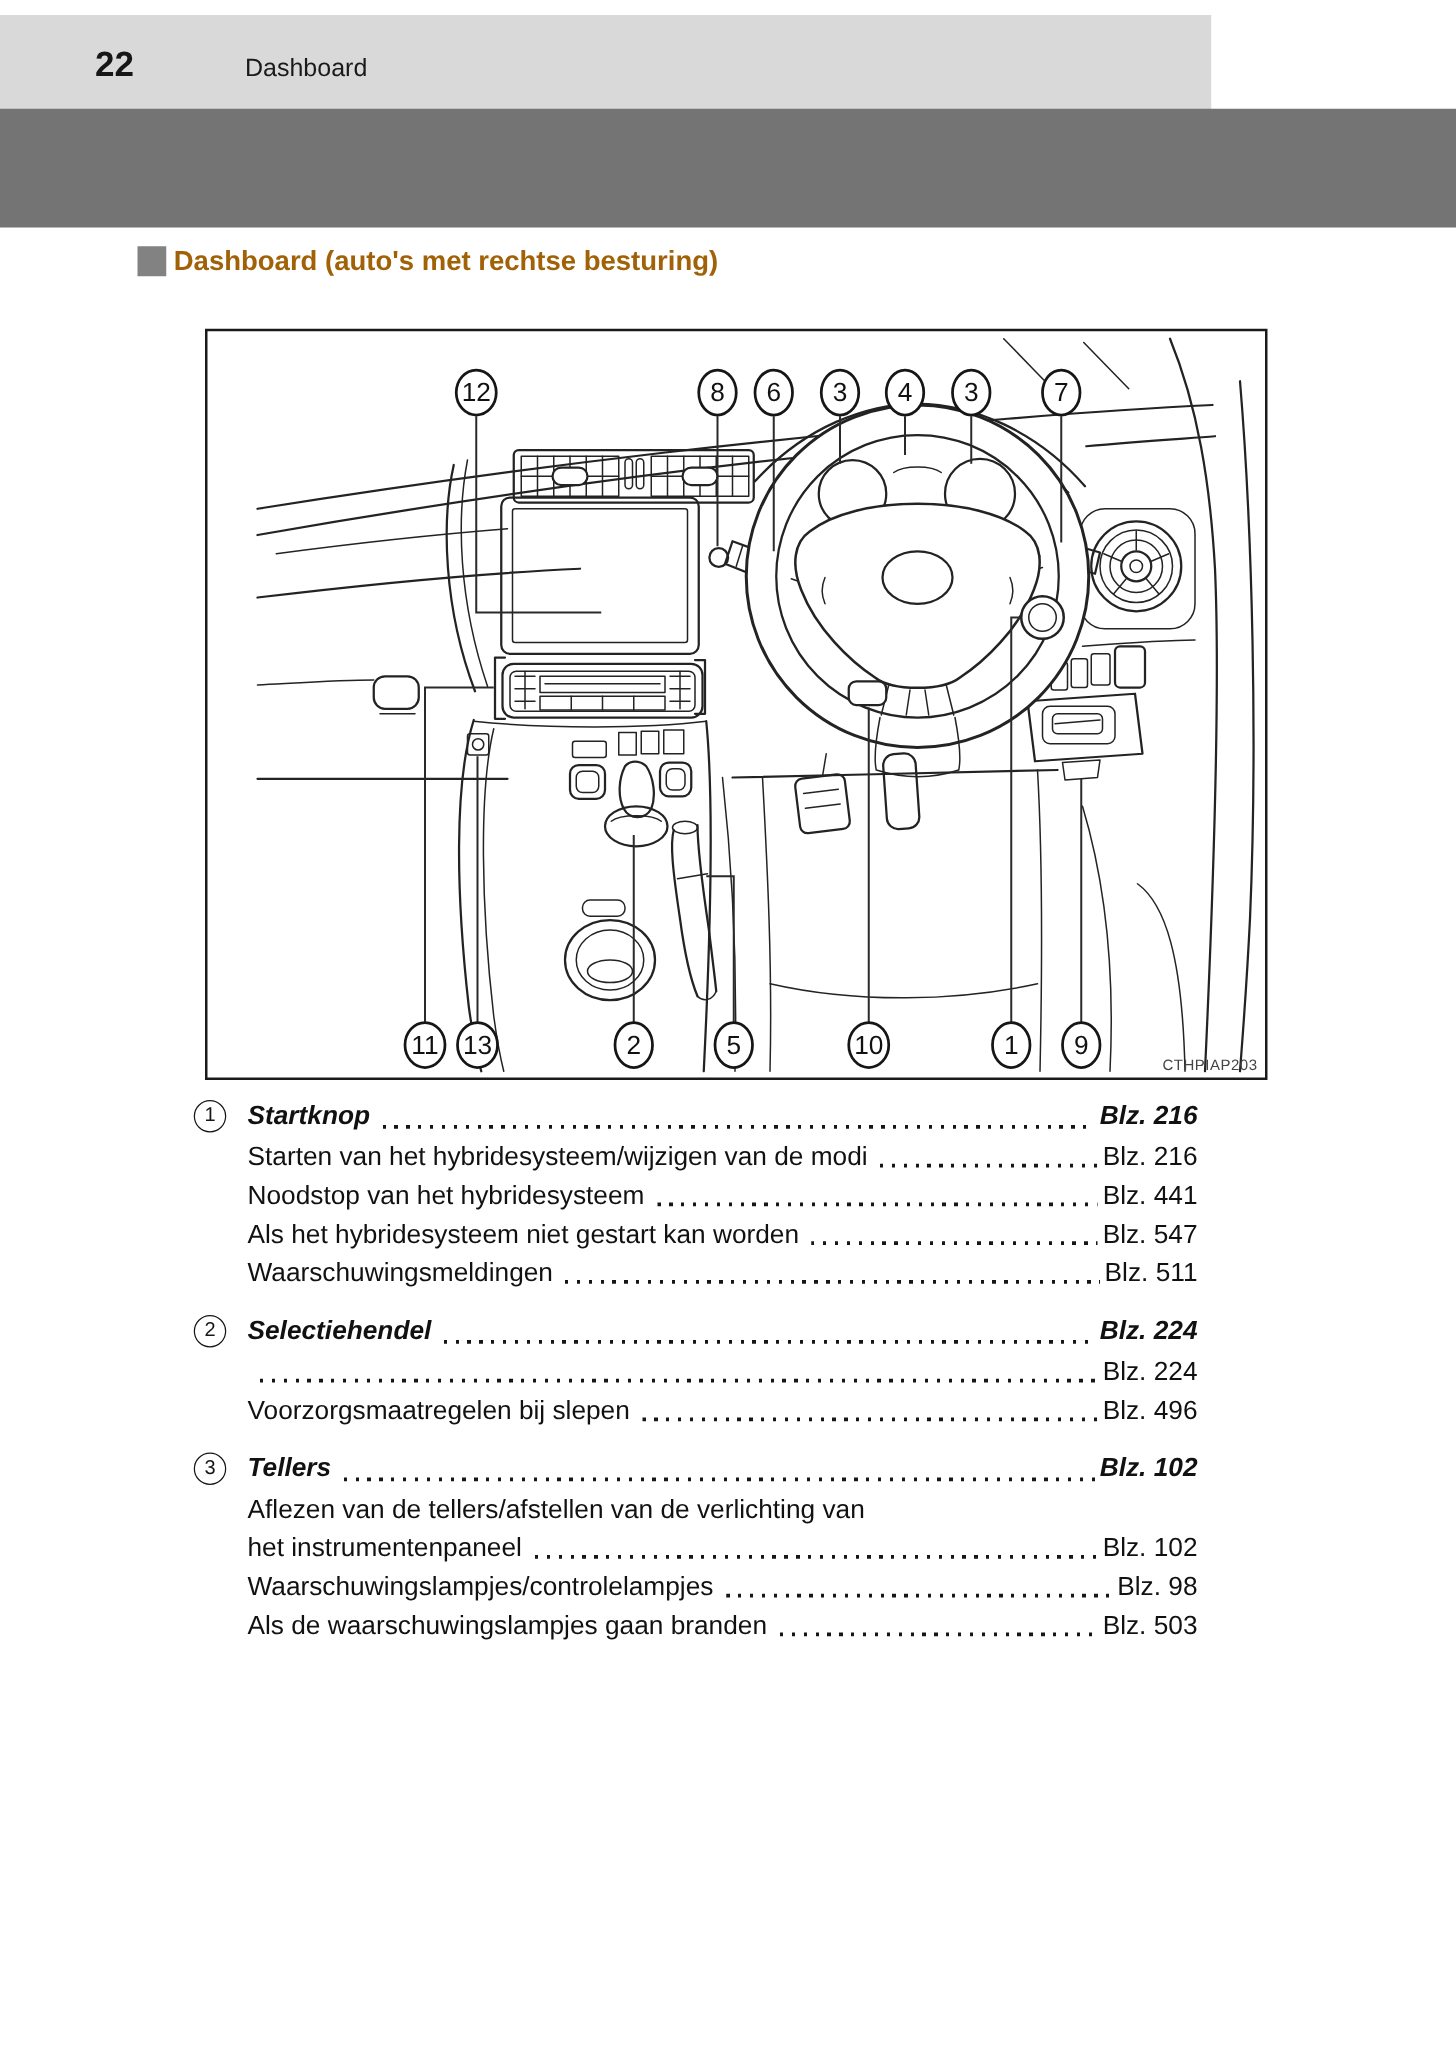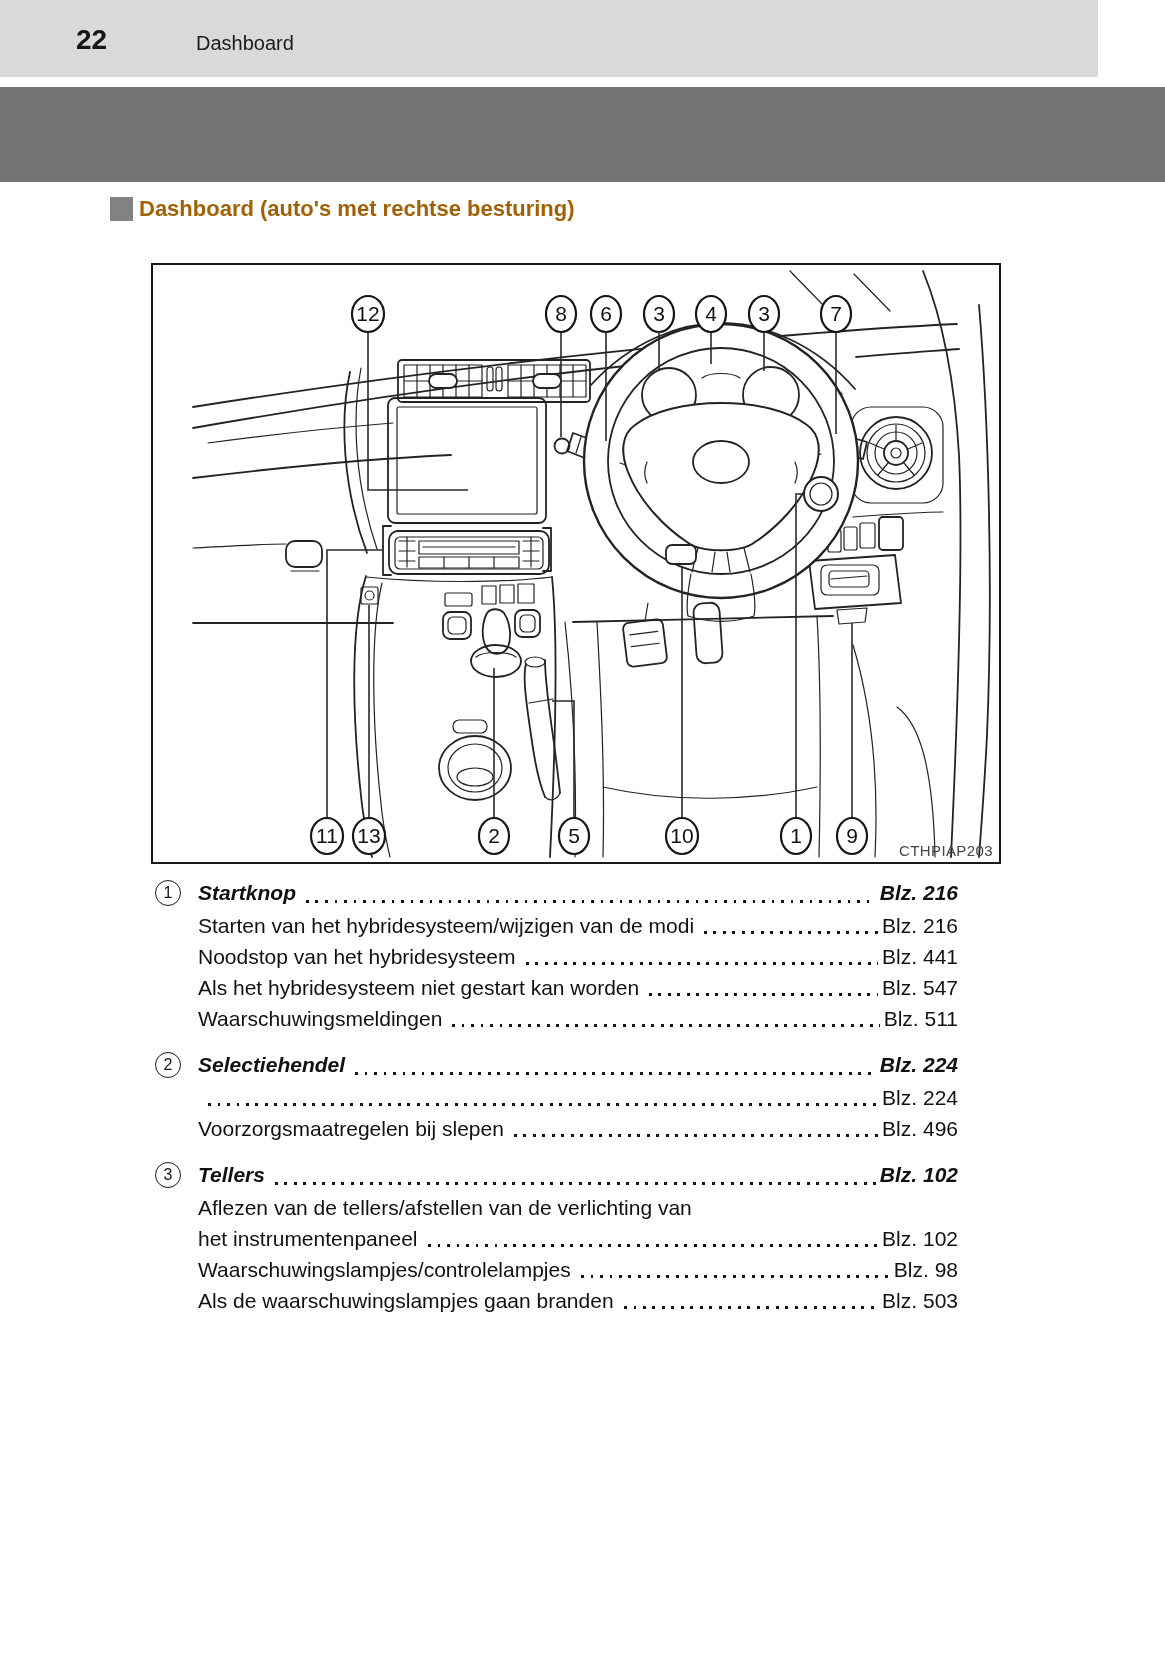--- a/index.html
+++ b/index.html
@@ -1,30 +1,30 @@
 <!DOCTYPE html>
 <html><head>
 <meta charset="utf-8">
 <style>
   html,body{margin:0;padding:0;background:#fff;}
   .page{position:relative;width:1165px;height:1653px;background:#fff;overflow:hidden;
         font-family:"Liberation Sans",sans-serif;color:#111;}
   
-  .header-bar{position:absolute;left:0;top:0;width:1098px;height:77px;background:#d9d9d9;}
+  .header-bar{position:absolute;left:0;top:12px;width:969px;height:77px;background:#d9d9d9;}
   .pagenum{position:absolute;left:76px;top:24px;font-size:28px;font-weight:700;color:#161616;}
   .section-name{position:absolute;left:196px;top:32px;font-size:20px;color:#1a1a1a;}
   .divider-band{position:absolute;left:0;top:87px;width:1165px;height:95px;background:#747474;}
   
   .title-row{position:absolute;left:110px;top:196px;display:flex;align-items:center;}
   .bullet{width:23px;height:24px;background:#828282;margin-right:6px;}
   .page-title{font-size:22px;font-weight:700;color:#a16207;}
   
-  .figure-box{position:absolute;left:151px;top:263px;width:846px;height:597px;border:2px solid #1a1a1a;background:#fff;}
+  .figure-box{position:absolute;left:164px;top:263px;width:846px;height:597px;border:2px solid #1a1a1a;background:#fff;}
   .figure-box svg{display:block;width:100%;height:100%;}
-  .fig-code{position:absolute;right:6px;bottom:3px;font-size:15px;color:#444;letter-spacing:.4px;}
+  .fig-code{position:absolute;right:6px;bottom:3px;font-size:12px;color:#444;letter-spacing:.4px;}
   
   .toc{position:absolute;left:152px;top:876px;width:806px;}
   .toc-row{position:relative;display:flex;align-items:baseline;padding-left:46px;line-height:31px;font-size:21px;}
   .toc-row.main{line-height:34px;}
   .toc-section{margin-bottom:14px;}
   .circle-num{position:absolute;left:3px;top:4px;width:26px;height:26px;border:1.7px solid #161616;
               border-radius:50%;display:flex;align-items:center;justify-content:center;
               font-size:16px;color:#161616;background:#fff;box-sizing:border-box;}
   .lbl{white-space:nowrap;}
   .bold{font-weight:700;font-style:italic;}

